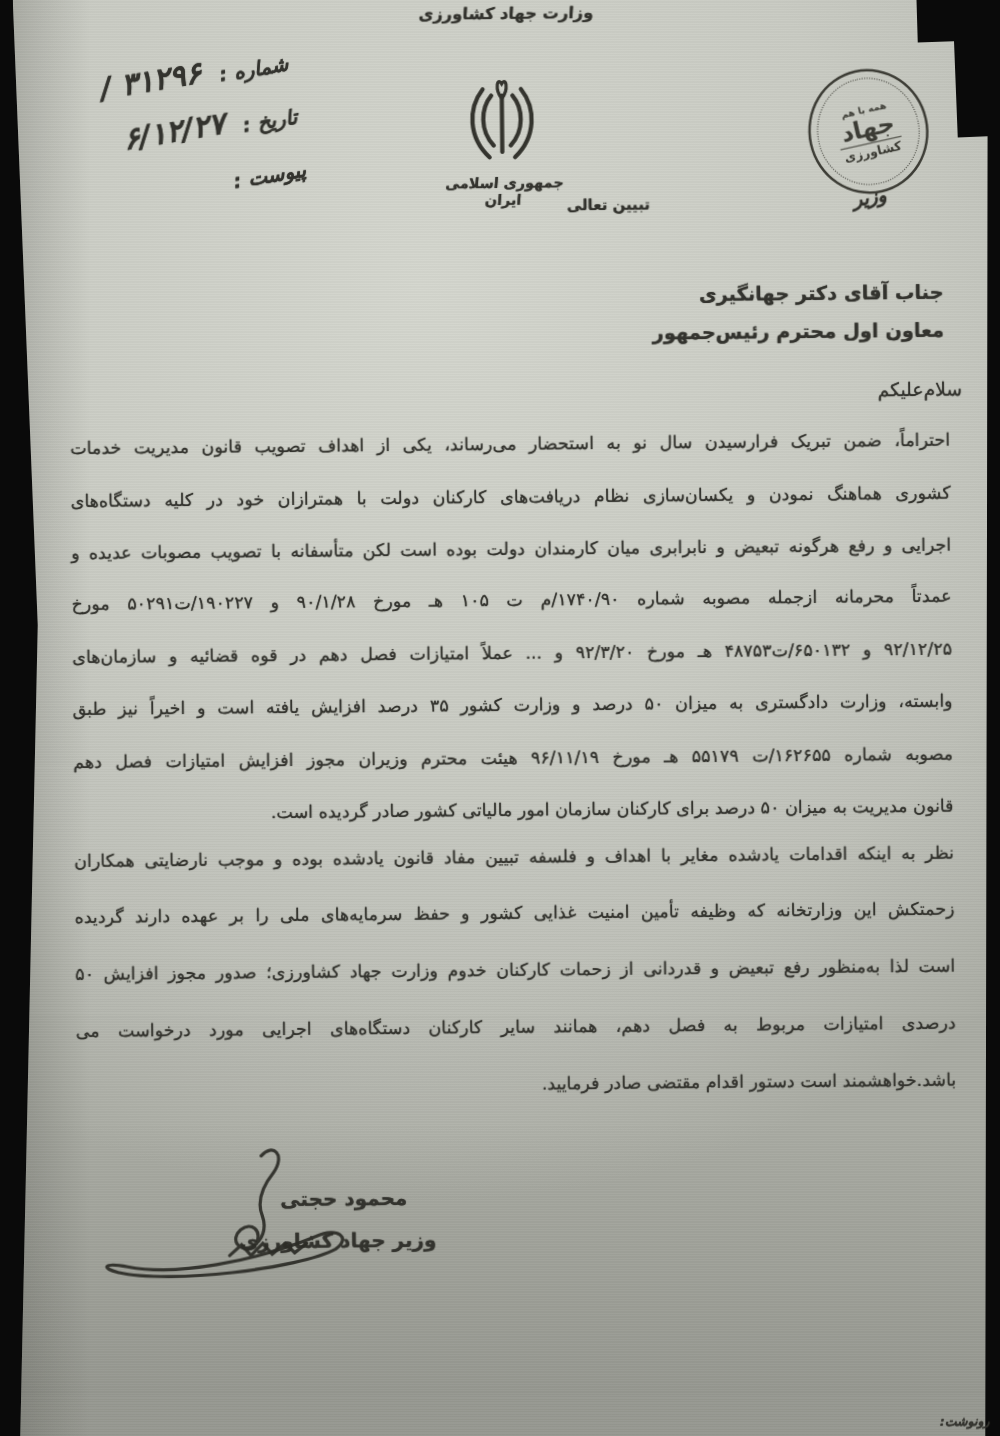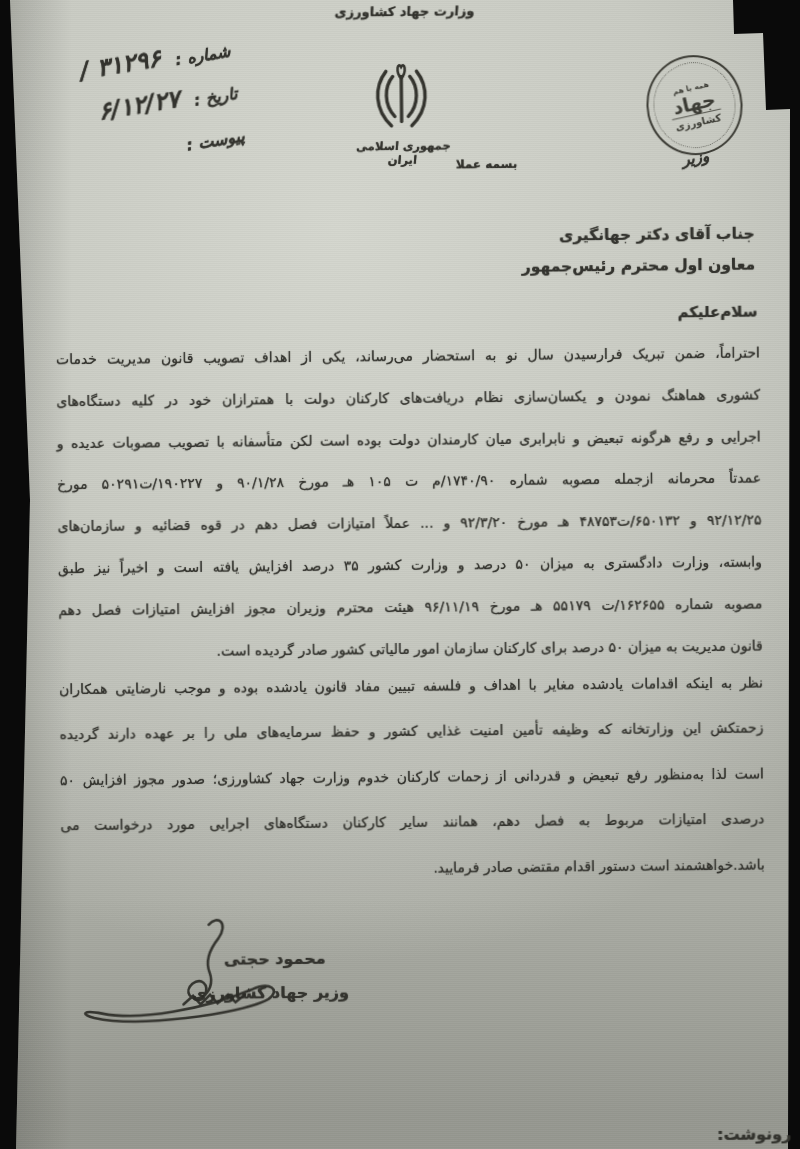--- a/index.html
+++ b/index.html
@@ -34,37 +34,37 @@
   .stamp{position:absolute;top:58px;left:651px;width:92px;height:96px;border:2.5px solid #3c3c35;border-radius:50%;
          transform:rotate(-12deg);display:flex;flex-direction:column;align-items:center;justify-content:center;color:#3c3c35;}
   .stamp-ring{position:absolute;inset:5px;border:1.5px dotted rgba(60,60,53,0.75);border-radius:50%;}
   .stamp-top{font-size:7.5px;font-weight:bold;margin-bottom:1px;}
   .stamp-mid{font-size:19px;font-weight:bold;line-height:20px;letter-spacing:1px;border-bottom:1.5px solid rgba(60,60,53,0.8);padding:0 3px 1px;}
   .stamp-bottom{font-size:10px;font-weight:bold;margin-top:2px;}
   .stamp-minister{position:absolute;top:152px;left:686px;font-size:15px;font-weight:bold;font-style:italic;transform:rotate(-9deg);}
 
   
   .addressee{position:absolute;top:222px;right:42px;text-align:right;font-weight:bold;font-size:15.5px;line-height:31px;}
-  .salutation{position:absolute;top:306px;right:40px;font-size:15px;font-weight:bold;}
+  .salutation{position:absolute;top:306px;right:28px;font-size:15px;font-weight:normal;}
 
   
   .bodyblock{position:absolute;right:38px;left:58px;}
   .p1{top:336px;}
   .p2{top:664px;}
   .line{font-size:14px;text-align:justify;text-align-last:justify;white-space:nowrap;}
   .p1 .line{height:41.8px;line-height:41.8px;}
   .p2 .line{height:45.4px;line-height:45.4px;}
   .line.last{text-align-last:right;white-space:normal;}
 
   
   .sig-name{position:absolute;top:948px;right:478px;font-size:16px;font-weight:bold;}
   .sig-title{position:absolute;top:982px;right:455px;font-size:16px;font-weight:bold;}
   .sig-scribble{position:absolute;top:912px;left:58px;width:255px;height:125px;}
 
-  .footer-label{position:absolute;bottom:2px;right:14px;font-size:16px;font-weight:bold;}
+  .footer-label{position:absolute;bottom:2px;right:14px;font-size:10px;font-weight:bold;font-style:italic;}
 </style>
 </head>
 <body>
 
 <div class="canvas">
   <div class="paper"></div>
 
   <div class="content">
 
     <div class="ministry-title ink">وزارت جهاد کشاورزی</div>
@@ -89,21 +89,21 @@
         <path d="M40 30 C33 21 36 9 40 16 C44 9 47 21 40 30" stroke-width="3"></path>
         <path d="M40 27 L40 80" stroke-width="4"></path>
         <path d="M30 27 C20 39 19 60 32 74" stroke-width="4"></path>
         <path d="M50 27 C60 39 61 60 48 74" stroke-width="4"></path>
         <path d="M22 21 C8 39 8 66 28 85" stroke-width="4"></path>
         <path d="M58 21 C72 39 72 66 52 85" stroke-width="4"></path>
       </g>
     </svg>
     <div class="emblem-caption ink">جمهوری اسلامی ایران</div>
 
-    <div class="besmeh ink">بسمه عملا</div>
+    <div class="besmeh ink">تبیین تعالی</div>
 
     <div class="stamp">
       <div class="stamp-ring"></div>
       <div class="stamp-top">همه با هم</div>
       <div class="stamp-mid">جهاد</div>
       <div class="stamp-bottom">کشاورزی</div>
     </div>
     <div class="stamp-minister ink">وزیر</div>
 
     <div class="addressee ink">

